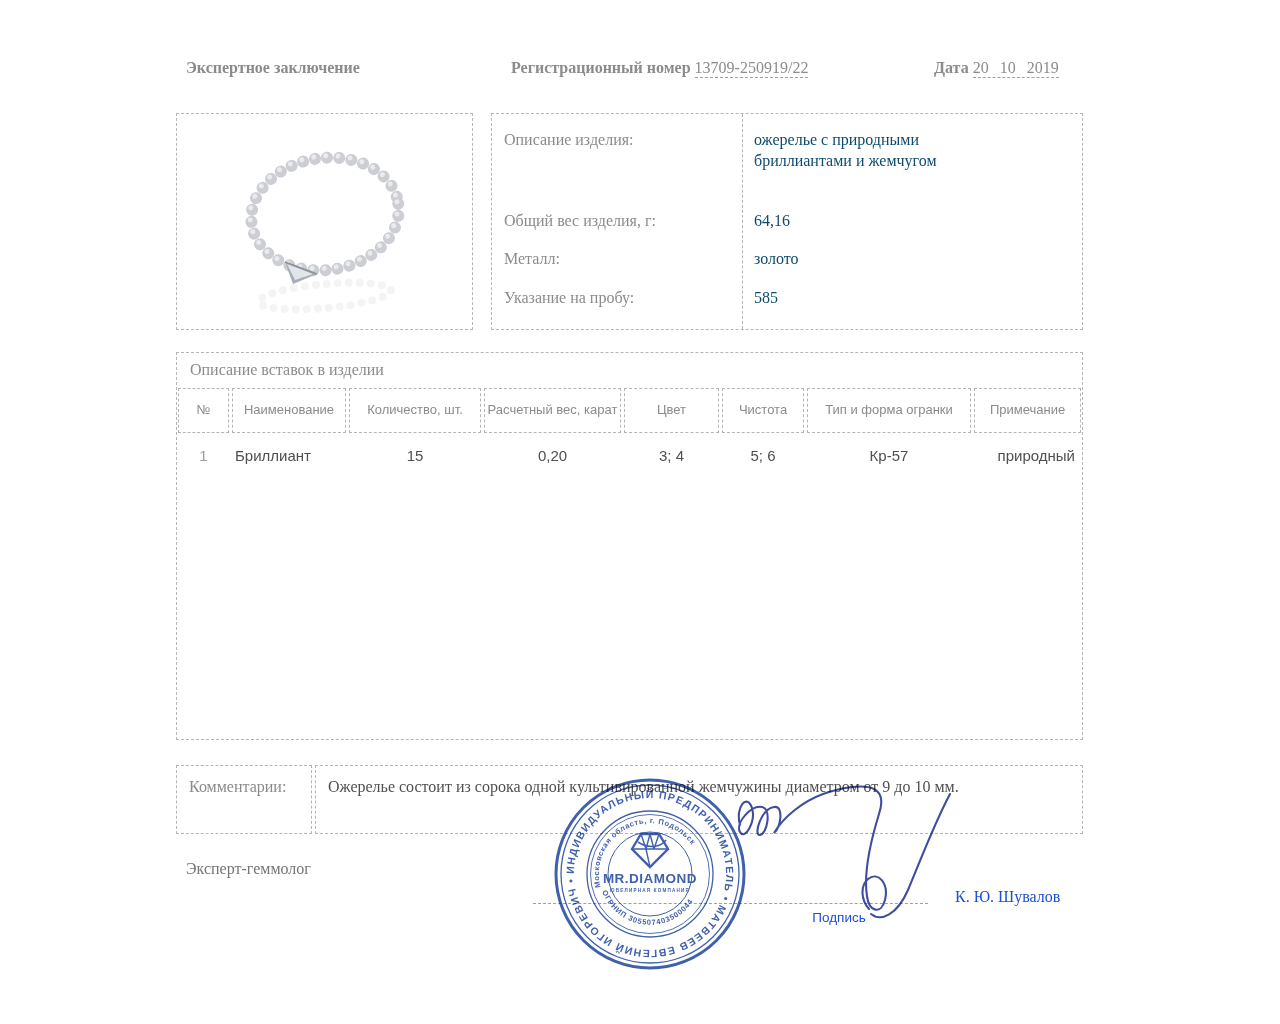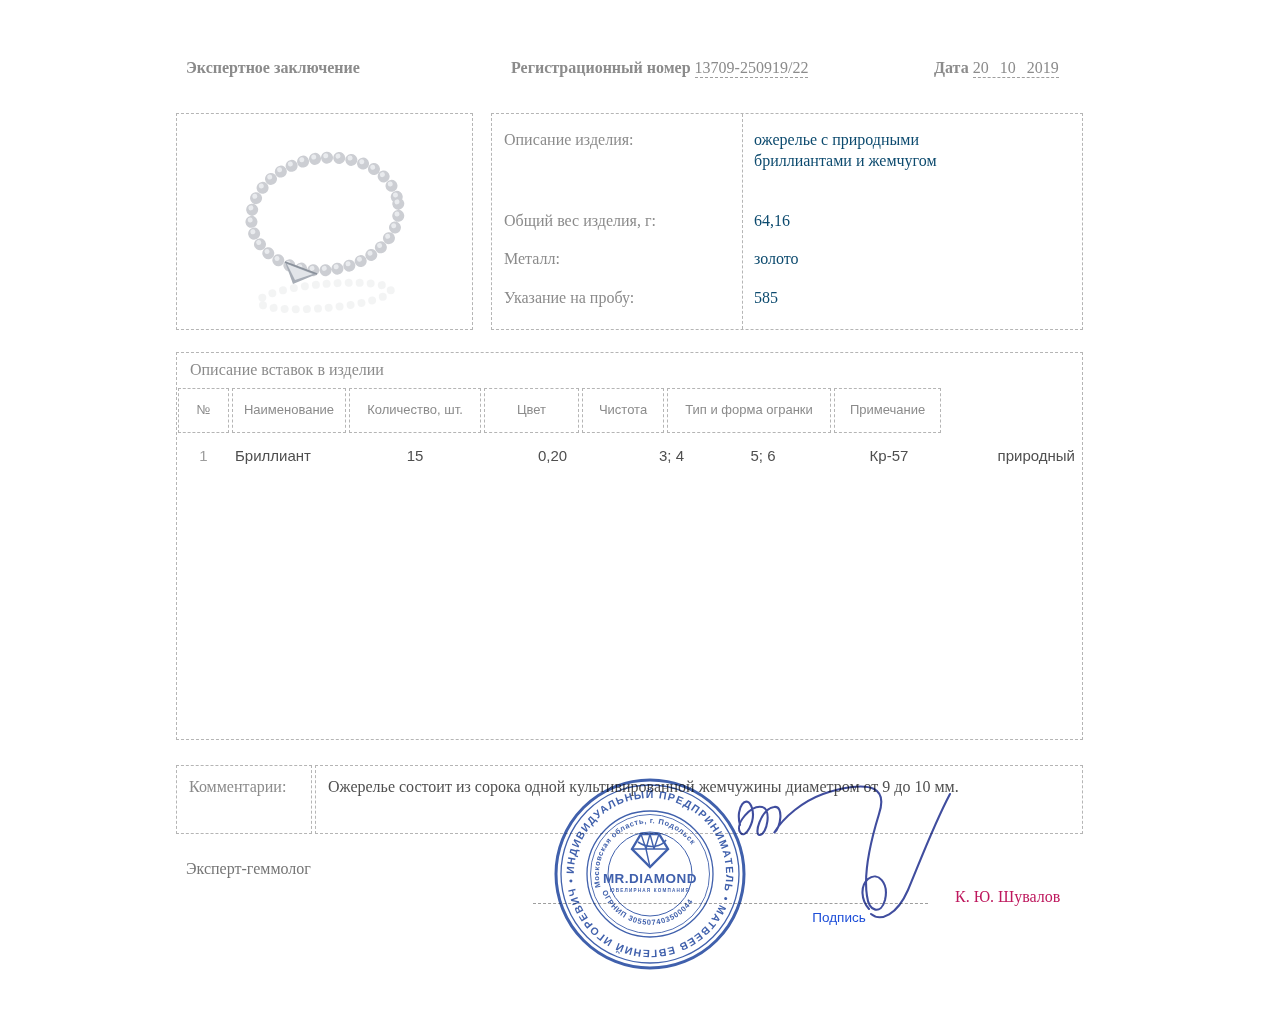--- a/index.html
+++ b/index.html
@@ -46,21 +46,21 @@
   .comments-label-box{left:176px;top:765px;width:136px;height:69px;}
   .comments-label{position:absolute;left:12px;top:12px;}
   .comments-text-box{left:315px;top:765px;width:768px;height:69px;}
   .comments-text{position:absolute;left:12px;top:12px;width:748px;color:#4f4f4f;}
 
   
   .expert-title{left:186px;top:860px;color:#757575;}
   .expert-cert{left:186px;top:882px;font-size:13px;color:#8b8b8b;line-height:14.5px;}
   .sig-line{left:533px;top:903px;width:395px;border-top:1px dashed #9e9e9e;}
   .sig-caption{left:799px;top:910px;width:80px;text-align:center;font-size:13.5px;color:#1d4ed8;}
-  .expert-name{left:955px;top:888px;color:#be185d;}
+  .expert-name{left:955px;top:888px;color:#1d4ed8;}
 
   .stamp{left:552px;top:776px;opacity:.9;mix-blend-mode:multiply;}
   .signature{left:722px;top:779px;opacity:.92;mix-blend-mode:multiply;}
 </style>
 </head>
 <body>
 
 <div class="page">
 
   <div class="abs hdr-title fs16 b lbl">Экспертное заключение</div>
@@ -109,20 +109,21 @@
       <div class="desc-value val fs16">585</div>
     </div>
   </div>
 
   <div class="abs dashed inserts-box">
     <div class="inserts-title lbl fs16">Описание вставок в изделии</div>
     <div class="thead">
       <div class="th c0">№</div>
       <div class="th c1">Наименование</div>
       <div class="th c2">Количество, шт.</div>
+      <div class="th c3">Расчетный вес, карат</div>
       <div class="th c4">Цвет</div>
       <div class="th c5">Чистота</div>
       <div class="th c6">Тип и форма огранки</div>
       <div class="th c7">Примечание</div>
     </div>
     <div class="trow">
       <div class="td c0">1</div>
       <div class="td c1">Бриллиант</div>
       <div class="td c2">15</div>
       <div class="td c3">0,20</div>

